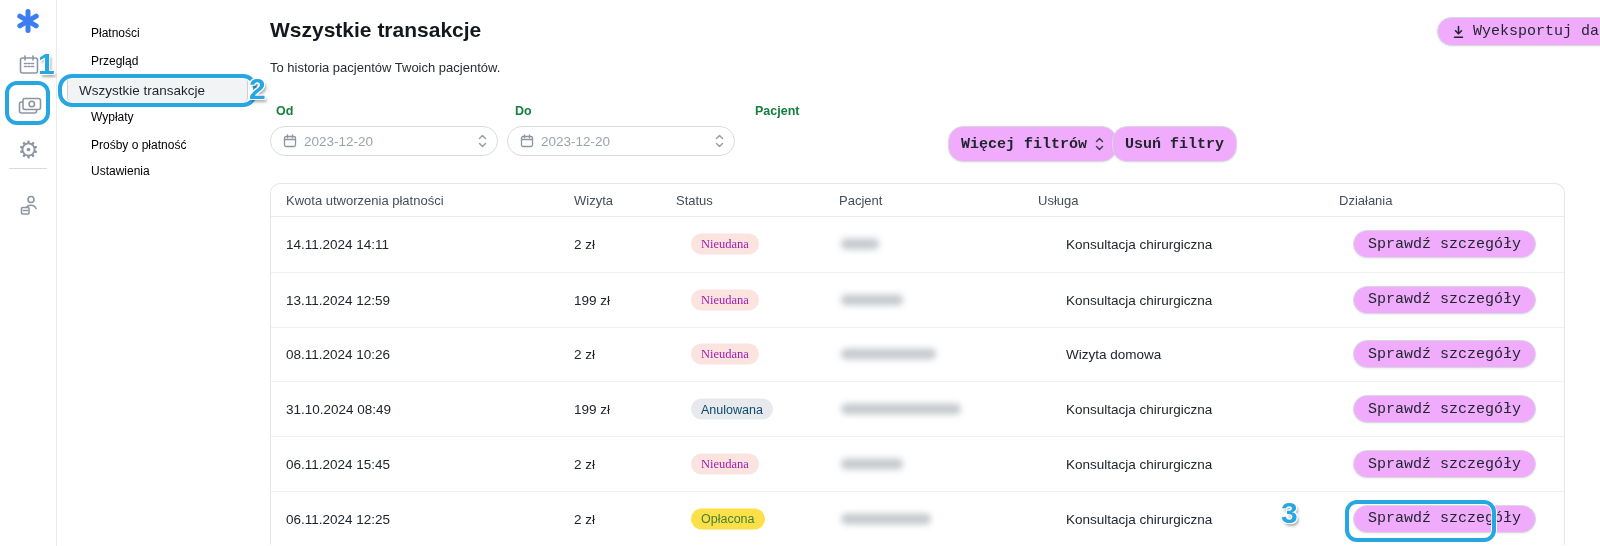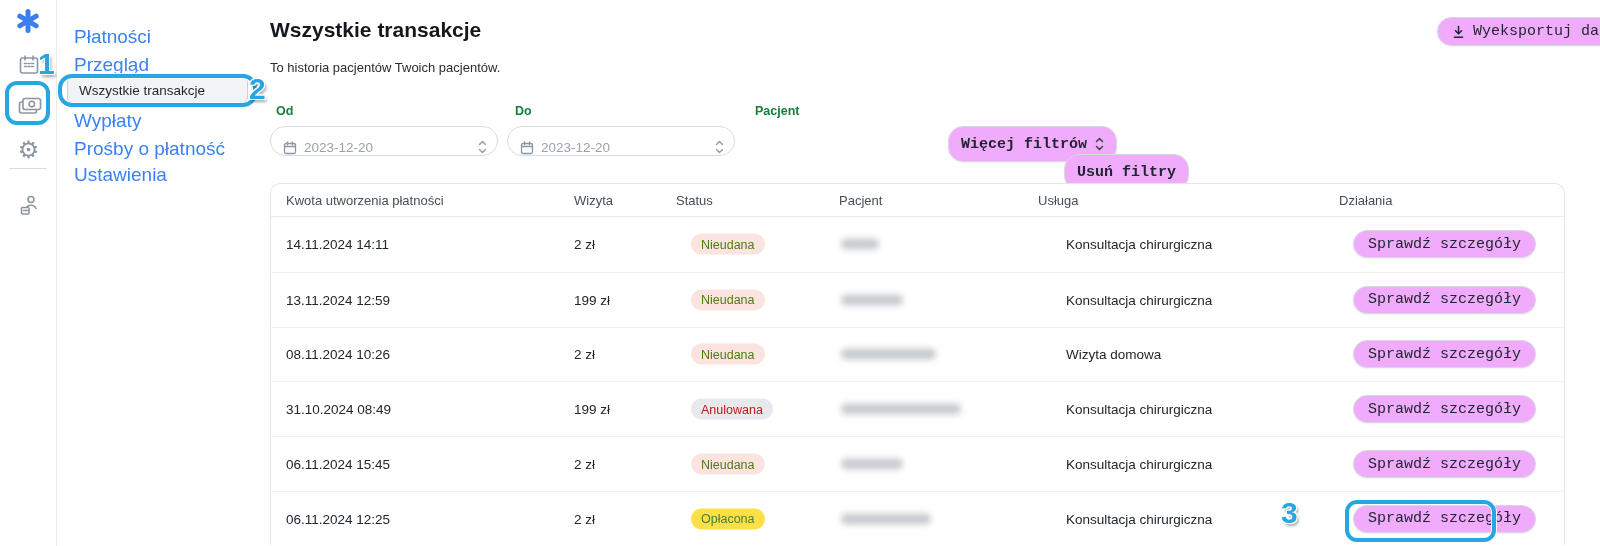--- a/index.html
+++ b/index.html
@@ -23,65 +23,65 @@
   .annot-box { position:absolute; border:4px solid #27a7e2; border-radius:12px; z-index:25; pointer-events:none;
     box-shadow:0 0 0 1px rgba(255,255,255,.85), inset 0 0 0 1px rgba(255,255,255,.85); }
   #annot-num-1 { left:38px; top:47px; }
   #annot-box-1 { left:5px;  top:81px;  width:45px;  height:44px; }
   #annot-num-2 { left:249px; top:72px; }
   #annot-box-2 { left:58px; top:74px; width:199px; height:33px; border-radius:14px; }
   #annot-num-3 { left:1281px; top:496px; }
   #annot-box-3 { left:1345px; top:500px; width:151px; height:42px; }
 
   
-  .menu-item { position:absolute; left:74px; font-size:19px; color:#3b82f6; cursor:pointer; white-space:nowrap; }
+  .menu-item { position:absolute; left:91px; font-size:12px; color:#000000; cursor:pointer; white-space:nowrap; }
   .menu-item-pill { position:absolute; left:67px; top:77px; width:181px; height:26px; background:#f2f3f5;
     border:1px solid #cbd0d6; border-radius:5px; display:flex; align-items:center; padding-left:11px;
     font-size:13.5px; color:#1d242b; cursor:pointer; white-space:nowrap; }
 
   
   .page-title { position:absolute; left:270px; top:18px; font-size:21px; font-weight:700; color:#14181d; }
   .page-subtitle { position:absolute; left:270px; top:60px; font-size:13px; color:#272d33; }
 
   .btn { display:flex; align-items:center; justify-content:center; gap:8px; background:#f0abfc; border:1px solid #d6dadf;
     border-radius:15px; font-family:Liberation Mono, monospace; font-size:15px; color:#1e252c; cursor:pointer;
     box-shadow:0 1px 2px rgba(20,25,30,.06); white-space:nowrap; }
   .export-btn { position:absolute; left:1437px; top:17px; height:29px; padding:0 14px; }
 
   
   .filter-label { position:absolute; top:104px; font-size:12.5px; font-weight:700; color:#15803d;text-align:center; }
   #label-od { left:276px; } #label-do { left:515px; } #label-pacjent { left:755px; }
   .input-wrap { position:absolute; top:126px; height:30px; background:#fff; border:1px solid #d8dce1; border-radius:15px;
-    display:flex; align-items:flex-end; padding:0 10px 0 12px; gap:7px; }
+    display:flex; align-items:center; padding:0 10px 0 12px; gap:7px; }
   #input-od { left:270px; width:228px; }
   #input-do { left:507px; width:228px; }
   #input-pacjent { left:752px; width:187px; }
   .input-wrap input { border:none; outline:none; flex:1; min-width:0; font-family:"Liberation Sans", sans-serif;
     font-size:13.5px; color:#6b747d; background:transparent; }
   .input-wrap input::placeholder { color:#9aa3ac; opacity:1; }
   .filter-btn { position:absolute; top:126px; height:30px; padding:17px 12px; font-weight:700; }
   #more-filters { left:948px; }
-  #clear-filters { left:1064px;margin-top:28px; }
+  #clear-filters { left:1112px; }
 
   
   .card { position:absolute; left:270px; top:183px; width:1295px; height:362px; background:#fff;
     border:1px solid #e3e7eb; border-radius:10px 10px 0 0; border-bottom:none; overflow:hidden; }
   .thead { position:relative; height:33px; border-bottom:1px solid #e9ecef; }
   .th { position:absolute; top:50%; transform:translateY(-50%); font-size:13px; font-weight:500; color:#454e57; white-space:nowrap; }
   .trow { position:relative; height:54.8px; }
   .trow + .trow { border-top:1px solid #eef1f3; }
   .cell { position:absolute; top:50%; transform:translateY(-50%); font-size:13.5px; color:#20262d; white-space:nowrap; }
   .c-date { left:15px; } .c-amount { left:303px; } .c-service { left:795px; }
   .th.h-date { left:15px; } .th.h-amount { left:303px; } .th.h-status { left:405px; }
   .th.h-patient { left:568px; } .th.h-service { left:767px; } .th.h-actions { left:1068px; }
 
   .badge { position:absolute; left:420px; top:50%; transform:translateY(-50%); height:21px; padding:0 10px;
     border-radius:11px; font-size:12.5px; font-weight:500; display:flex; align-items:center; white-space:nowrap; }
-  .badge.failed    { background:#fbe3e0; color:#4d7c0f; }
-  .badge.cancelled { background:#e7e9ec; color:#b91c1c; }
+  .badge.failed    { background:#fbe3e0; color:#a21caf;font-family:Liberation Serif, serif; }
+  .badge.cancelled { background:#e7e9ec; color:#0c4a6e; }
   .badge.paid      { background:#fde047; color:#44803c; }
 
   .pblob { position:absolute; left:570px; top:50%; transform:translateY(-50%); height:11px; border-radius:5px;
     background:#8e969e; filter:blur(3px); opacity:.5; }
   .pb0 { width:38px; } .pb1 { width:62px; } .pb2 { width:95px; } .pb3 { width:120px; } .pb4 { width:62px; } .pb5 { width:90px; }
 
   .row-action { position:absolute; left:1082px; top:50%; transform:translateY(-50%); height:28px; padding:0 14px; border-radius:14px; }
 
   svg { display:block; }
 </style>

